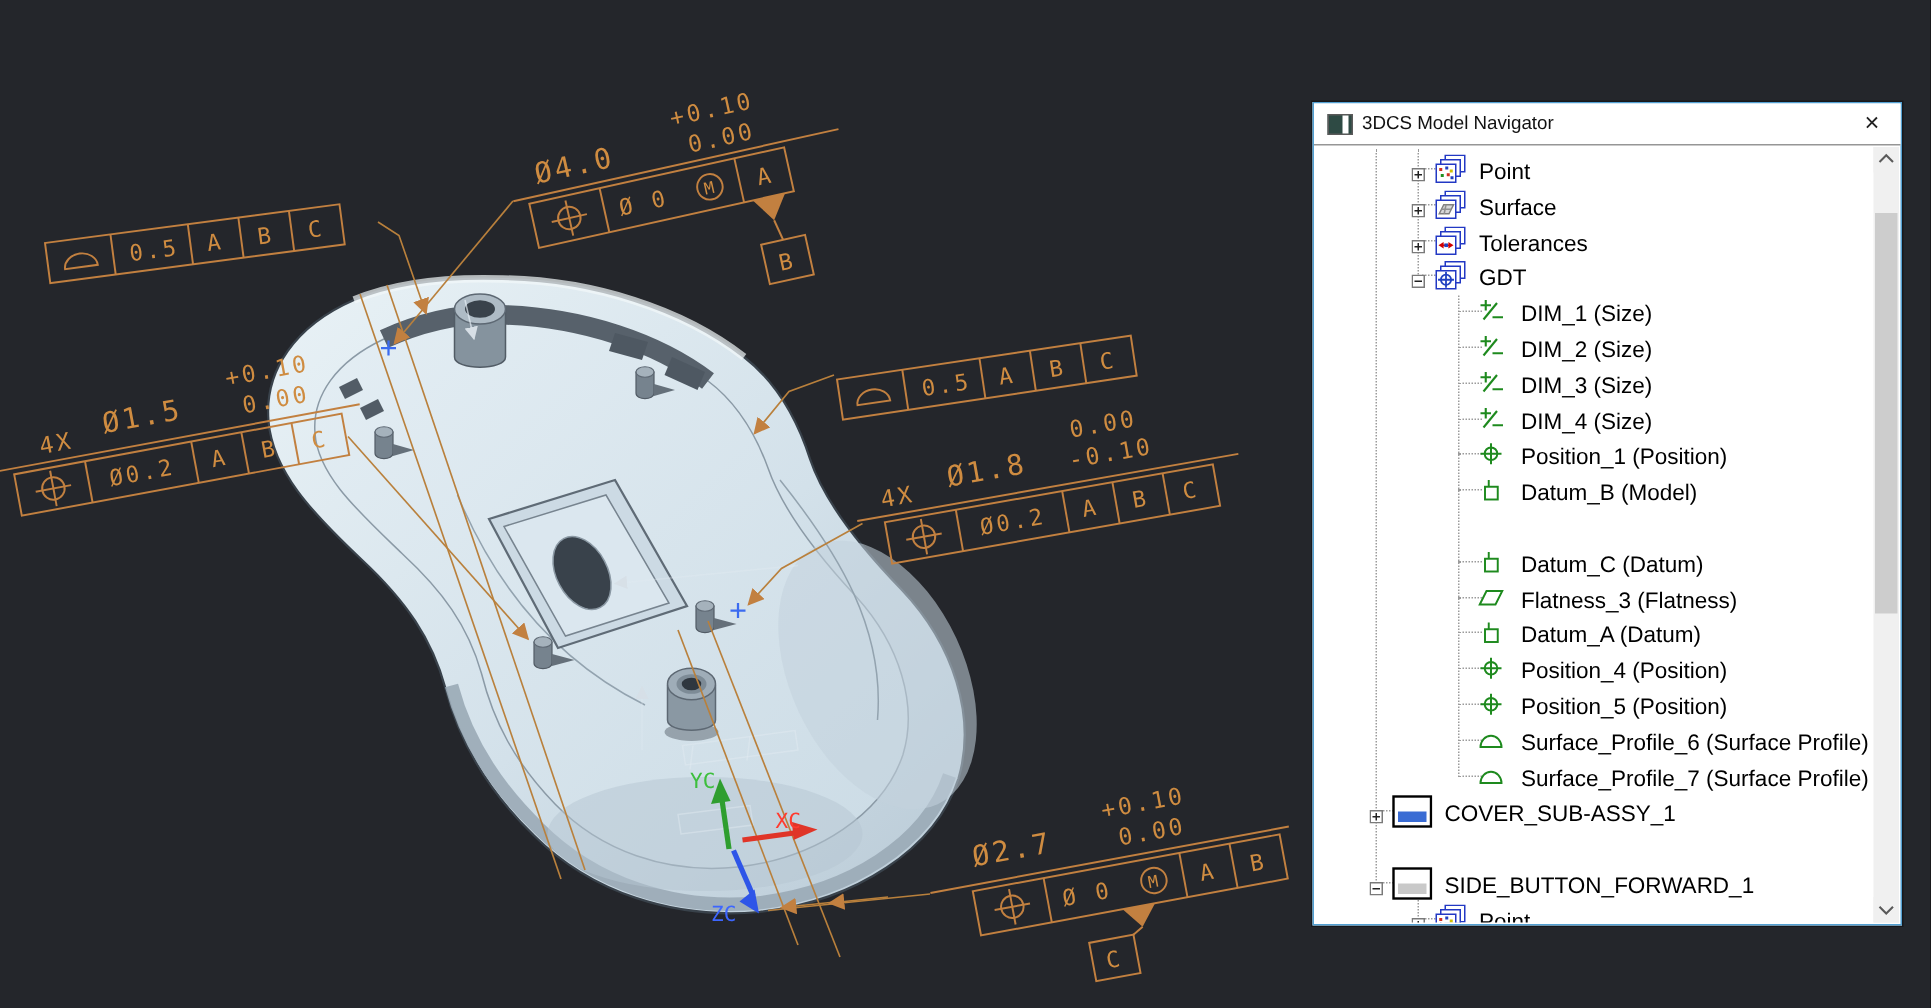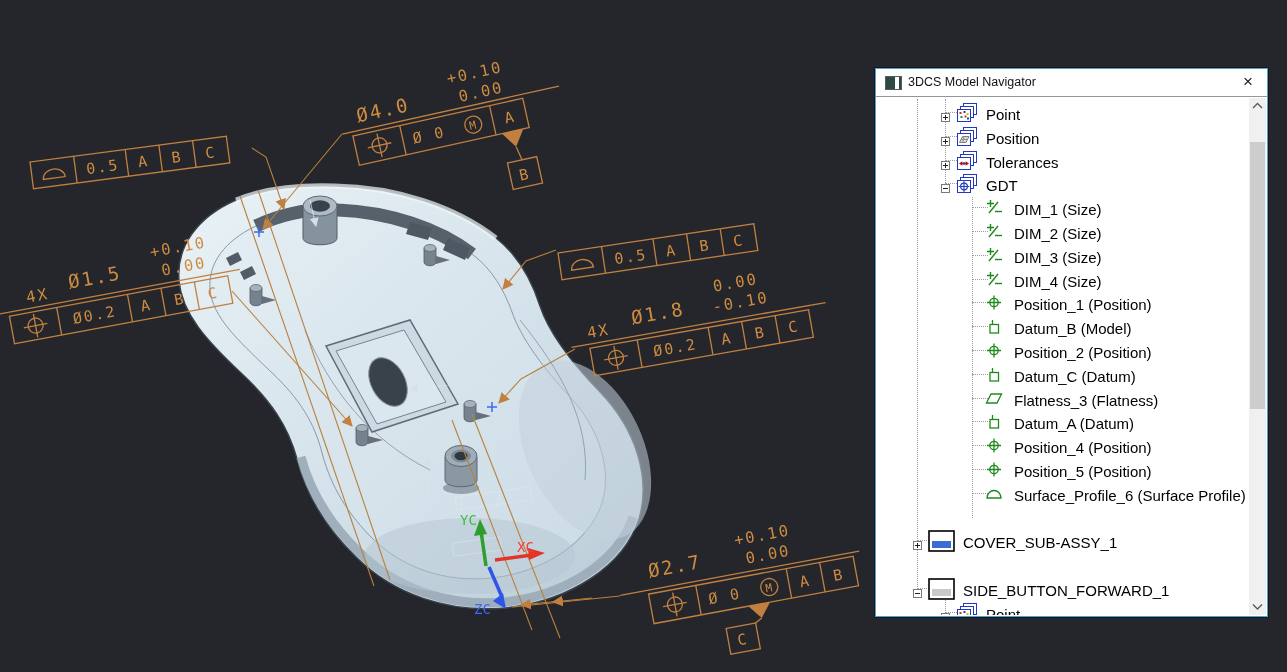--- a/index.html
+++ b/index.html
@@ -311,21 +311,21 @@
               <rect x="0.5" y="0.5" width="8" height="8" fill="#fff" stroke="#7a7a7a"></rect>
               <path d="M2,4.5 h5 M4.5,2 v5" stroke="#222" fill="none"></path>
             </svg></span>
           <span class="ticon" style="left:80px;top:1px;"><svg width="22" height="20" viewBox="0 0 22 20">
               <rect x="7.5" y="0.5" width="13" height="11" fill="#fff" stroke="#2238c4"></rect>
               <rect x="4.5" y="3.5" width="13" height="11" fill="#fff" stroke="#2238c4"></rect>
               <rect x="1.5" y="6.5" width="13" height="12" fill="#fff" stroke="#2238c4"></rect>
               <path d="M3.5,15.5 L6.5,9.5 L13,9.5 L10,15.5 Z" fill="#d8d8d8" stroke="#808080"></path>
               <path d="M5,12.5 L11.5,12.5 M8,9.5 L6.8,15.5" stroke="#909090" fill="none"></path>
             </svg></span>
-          <span class="tlabel" style="left:110px;">Position</span>
+          <span class="tlabel" style="left:110px;">Surface</span>
         </div>
         <div class="trow" style="top: 51.6px;">
           <div class="hdot" style="left:69px;width:14px;"></div>
           <span class="exp" style="left:65px;"><svg width="9" height="9">
               <rect x="0.5" y="0.5" width="8" height="8" fill="#fff" stroke="#7a7a7a"></rect>
               <path d="M2,4.5 h5 M4.5,2 v5" stroke="#222" fill="none"></path>
             </svg></span>
           <span class="ticon" style="left:80px;top:1px;"><svg width="22" height="20" viewBox="0 0 22 20">
               <rect x="7.5" y="0.5" width="13" height="11" fill="#fff" stroke="#2238c4"></rect>
               <rect x="4.5" y="3.5" width="13" height="11" fill="#fff" stroke="#2238c4"></rect>
@@ -409,83 +409,80 @@
         <div class="trow" style="top: 218.2px;">
           <div class="hdot" style="left:96px;width:16px;"></div>
           <span class="ticon" style="left:109px;top:2px;"><svg width="18" height="17" viewBox="0 0 18 17">
               <g stroke="#1e8a1e" stroke-width="1.3" fill="none">
                 <rect x="5" y="6.5" width="8.5" height="8.5"></rect>
                 <path d="M7.5,6.5 V2"></path>
               </g>
             </svg></span>
           <span class="tlabel" style="left:138px;">Datum_B (Model)</span>
         </div>
-        <div class="trow" style="top: 242px;">
+        <div class="trow" style="top: 265.8px;">
+          <div class="hdot" style="left:96px;width:16px;"></div>
+          <span class="ticon" style="left:109px;top:2px;"><svg width="18" height="17" viewBox="0 0 18 17">
+              <g stroke="#1e8a1e" stroke-width="1.3" fill="none">
+                <rect x="5" y="6.5" width="8.5" height="8.5"></rect>
+                <path d="M7.5,6.5 V2"></path>
+              </g>
+            </svg></span>
+          <span class="tlabel" style="left:138px;">Datum_C (Datum)</span>
+        </div>
+        <div class="trow" style="top: 289.6px;">
+          <div class="hdot" style="left:96px;width:16px;"></div>
+          <span class="ticon" style="left:109px;top:2px;"><svg width="18" height="17" viewBox="0 0 18 17">
+              <path d="M1.5,13 L6,4 L16.5,4 L12,13 Z" stroke="#1e8a1e" fill="none" stroke-width="1.3"></path>
+            </svg></span>
+          <span class="tlabel" style="left:138px;">Flatness_3 (Flatness)</span>
+        </div>
+        <div class="trow" style="top: 313.4px;">
+          <div class="hdot" style="left:96px;width:16px;"></div>
+          <span class="ticon" style="left:109px;top:2px;"><svg width="18" height="17" viewBox="0 0 18 17">
+              <g stroke="#1e8a1e" stroke-width="1.3" fill="none">
+                <rect x="5" y="6.5" width="8.5" height="8.5"></rect>
+                <path d="M7.5,6.5 V2"></path>
+              </g>
+            </svg></span>
+          <span class="tlabel" style="left:138px;">Datum_A (Datum)</span>
+        </div>
+        <div class="trow" style="top: 337.2px;">
           <div class="hdot" style="left:96px;width:16px;"></div>
           <span class="ticon" style="left:109px;top:2px;"><svg width="18" height="17" viewBox="0 0 18 17">
               <g stroke="#1e8a1e" stroke-width="1.3" fill="none">
                 <circle cx="9" cy="8.5" r="4.2"></circle>
                 <path d="M9,1.5 v14 M2,8.5 h14"></path>
               </g>
             </svg></span>
-          <span class="tlabel" style="left:138px;">Position_2 (Position)</span>
-        </div>
-        <div class="trow" style="top: 265.8px;">
-          <div class="hdot" style="left:96px;width:16px;"></div>
-          <span class="ticon" style="left:109px;top:2px;"><svg width="18" height="17" viewBox="0 0 18 17">
-              <g stroke="#1e8a1e" stroke-width="1.3" fill="none">
-                <rect x="5" y="6.5" width="8.5" height="8.5"></rect>
-                <path d="M7.5,6.5 V2"></path>
-              </g>
-            </svg></span>
-          <span class="tlabel" style="left:138px;">Datum_C (Datum)</span>
-        </div>
-        <div class="trow" style="top: 289.6px;">
-          <div class="hdot" style="left:96px;width:16px;"></div>
-          <span class="ticon" style="left:109px;top:2px;"><svg width="18" height="17" viewBox="0 0 18 17">
-              <path d="M1.5,13 L6,4 L16.5,4 L12,13 Z" stroke="#1e8a1e" fill="none" stroke-width="1.3"></path>
-            </svg></span>
-          <span class="tlabel" style="left:138px;">Flatness_3 (Flatness)</span>
-        </div>
-        <div class="trow" style="top: 313.4px;">
-          <div class="hdot" style="left:96px;width:16px;"></div>
-          <span class="ticon" style="left:109px;top:2px;"><svg width="18" height="17" viewBox="0 0 18 17">
-              <g stroke="#1e8a1e" stroke-width="1.3" fill="none">
-                <rect x="5" y="6.5" width="8.5" height="8.5"></rect>
-                <path d="M7.5,6.5 V2"></path>
-              </g>
-            </svg></span>
-          <span class="tlabel" style="left:138px;">Datum_A (Datum)</span>
-        </div>
-        <div class="trow" style="top: 337.2px;">
+          <span class="tlabel" style="left:138px;">Position_4 (Position)</span>
+        </div>
+        <div class="trow" style="top: 361px;">
           <div class="hdot" style="left:96px;width:16px;"></div>
           <span class="ticon" style="left:109px;top:2px;"><svg width="18" height="17" viewBox="0 0 18 17">
               <g stroke="#1e8a1e" stroke-width="1.3" fill="none">
                 <circle cx="9" cy="8.5" r="4.2"></circle>
                 <path d="M9,1.5 v14 M2,8.5 h14"></path>
               </g>
             </svg></span>
-          <span class="tlabel" style="left:138px;">Position_4 (Position)</span>
-        </div>
-        <div class="trow" style="top: 361px;">
-          <div class="hdot" style="left:96px;width:16px;"></div>
-          <span class="ticon" style="left:109px;top:2px;"><svg width="18" height="17" viewBox="0 0 18 17">
-              <g stroke="#1e8a1e" stroke-width="1.3" fill="none">
-                <circle cx="9" cy="8.5" r="4.2"></circle>
-                <path d="M9,1.5 v14 M2,8.5 h14"></path>
-              </g>
-            </svg></span>
           <span class="tlabel" style="left:138px;">Position_5 (Position)</span>
         </div>
         <div class="trow" style="top: 384.8px;">
           <div class="hdot" style="left:96px;width:16px;"></div>
           <span class="ticon" style="left:109px;top:2px;"><svg width="18" height="17" viewBox="0 0 18 17">
               <path d="M2,13 A7 7.5 0 0 1 16,13 Z" stroke="#1e8a1e" fill="none" stroke-width="1.3"></path>
             </svg></span>
           <span class="tlabel" style="left:138px;">Surface_Profile_6 (Surface Profile)</span>
+        </div>
+        <div class="trow" style="top: 408.6px;">
+          <div class="hdot" style="left:96px;width:16px;"></div>
+          <span class="ticon" style="left:109px;top:2px;"><svg width="18" height="17" viewBox="0 0 18 17">
+              <path d="M2,13 A7 7.5 0 0 1 16,13 Z" stroke="#1e8a1e" fill="none" stroke-width="1.3"></path>
+            </svg></span>
+          <span class="tlabel" style="left:138px;">Surface_Profile_7 (Surface Profile)</span>
         </div>
         <div class="trow" style="top: 432.4px;">
           <div class="hdot" style="left:41px;width:14px;"></div>
           <span class="exp" style="left:37px;"><svg width="9" height="9">
               <rect x="0.5" y="0.5" width="8" height="8" fill="#fff" stroke="#7a7a7a"></rect>
               <path d="M2,4.5 h5 M4.5,2 v5" stroke="#222" fill="none"></path>
             </svg></span>
           <span class="ticon" style="left:52px;top:0px;"><svg width="27" height="22">
               <rect x="1" y="1" width="25" height="20" fill="#fff" stroke="#000" stroke-width="1.6"></rect>
               <rect x="4" y="11" width="19" height="7" fill="#3a6cd4"></rect>

